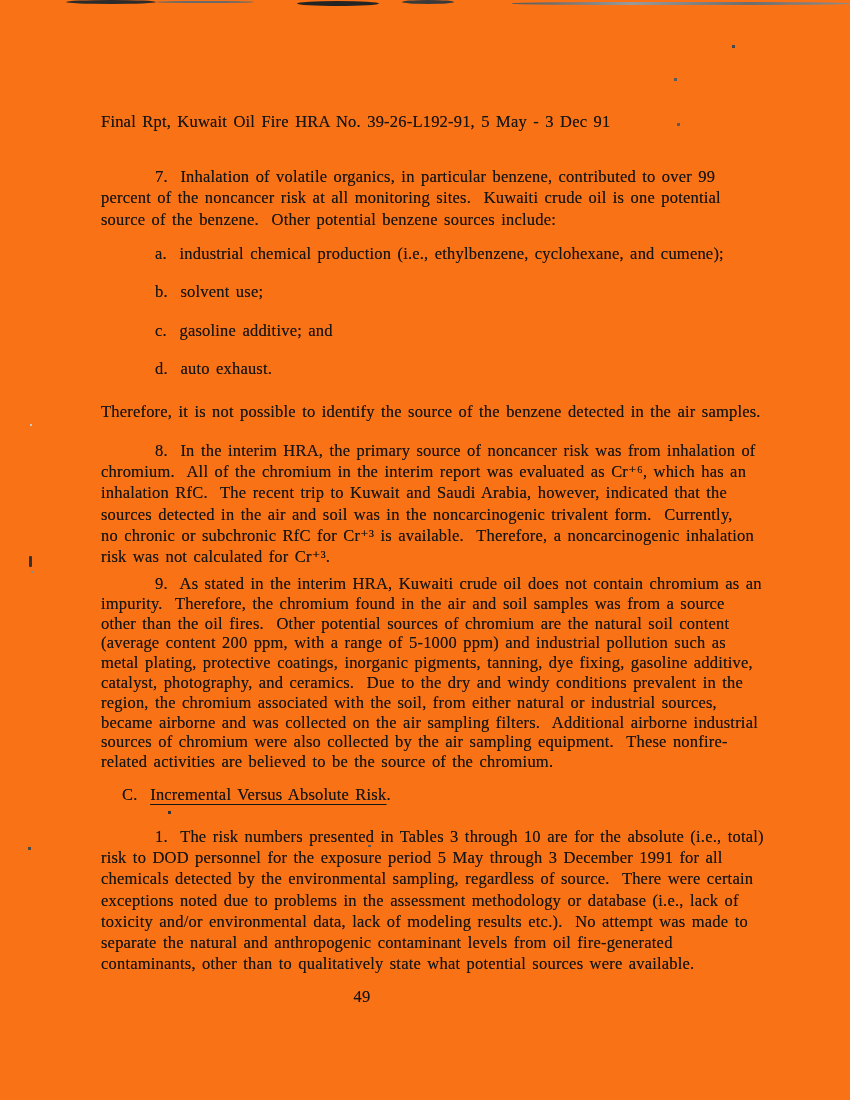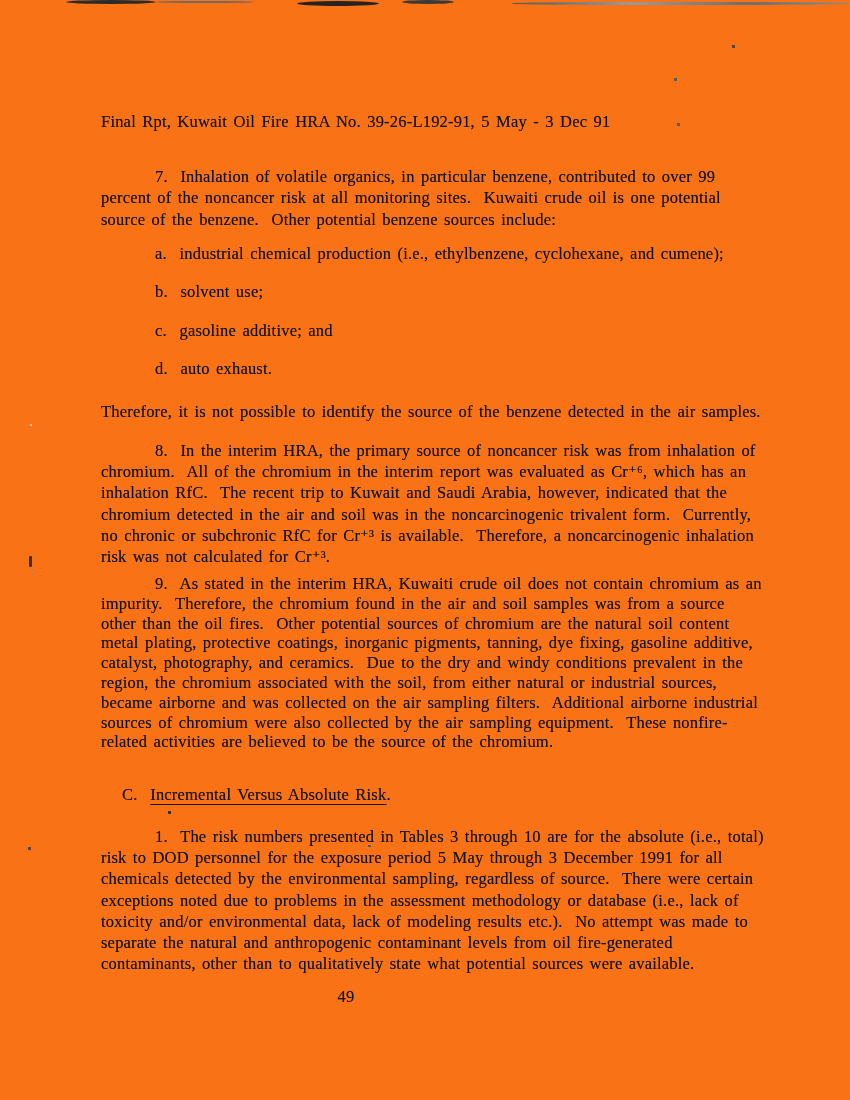--- a/index.html
+++ b/index.html
@@ -32,21 +32,21 @@
   .list-block .line { margin-bottom: 17px; }
   .concl-block  { top: 401px; }
   .p8-block     { top: 440px; }
   .p8-block .line { line-height: 21.2px; }
   .p9-block     { top: 574px; font-family: Liberation Serif, serif; }
   .p9-block .line { line-height: 19.8px; }
   .heading-block { top: 785px; left: 122px; text-align: right; }
   .heading-block span { white-space: pre; }
   .p1-block     { top: 826px; }
   .p1-block .line { line-height: 21.2px; }
-  .pageno-block { top: 987px; left: 0; width: 692px; text-align: center; }
+  .pageno-block { top: 987px; left: 16px; width: 692px; text-align: center; }
 
   .ul {
     text-decoration: underline;
     text-underline-offset: 3.5px;
     text-decoration-thickness: 1.4px;
   }
 
   
   .af { position: absolute; }
   .af-1 { left: 66px;  top: 0;   width: 90px;  height: 4px; background: #2b2b2b; border-radius: 50%; }
@@ -101,29 +101,30 @@
     </div>
 
   <div class="block concl-block">
       <div class="line">Therefore, it is not possible to identify the source of the benzene detected in the air samples.</div>
     </div>
 
   <div class="block p8-block indent">
       <div class="line">8.  In the interim HRA, the primary source of noncancer risk was from inhalation of</div>
       <div class="line">chromium.  All of the chromium in the interim report was evaluated as Cr⁺⁶, which has an</div>
       <div class="line">inhalation RfC.  The recent trip to Kuwait and Saudi Arabia, however, indicated that the</div>
-      <div class="line">chromium detected in the air and soil was in the noncarcinogenic trivalent form.  Currently,</div>
+      <div class="line">sources detected in the air and soil was in the noncarcinogenic trivalent form.  Currently,</div>
       <div class="line">no chronic or subchronic RfC for Cr⁺³ is available.  Therefore, a noncarcinogenic inhalation</div>
       <div class="line">risk was not calculated for Cr⁺³.</div>
     </div>
 
   <div class="block p9-block indent">
       <div class="line">9.  As stated in the interim HRA, Kuwaiti crude oil does not contain chromium as an</div>
       <div class="line">impurity.  Therefore, the chromium found in the air and soil samples was from a source</div>
       <div class="line">other than the oil fires.  Other potential sources of chromium are the natural soil content</div>
+      <div class="line">(average content 200 ppm, with a range of 5-1000 ppm) and industrial pollution such as</div>
       <div class="line">metal plating, protective coatings, inorganic pigments, tanning, dye fixing, gasoline additive,</div>
       <div class="line">catalyst, photography, and ceramics.  Due to the dry and windy conditions prevalent in the</div>
       <div class="line">region, the chromium associated with the soil, from either natural or industrial sources,</div>
       <div class="line">became airborne and was collected on the air sampling filters.  Additional airborne industrial</div>
       <div class="line">sources of chromium were also collected by the air sampling equipment.  These nonfire-</div>
       <div class="line">related activities are believed to be the source of the chromium.</div>
     </div>
 
   <div class="block heading-block">
     <span>C.  </span><span class="ul">Incremental Versus Absolute Risk</span><span>.</span>

